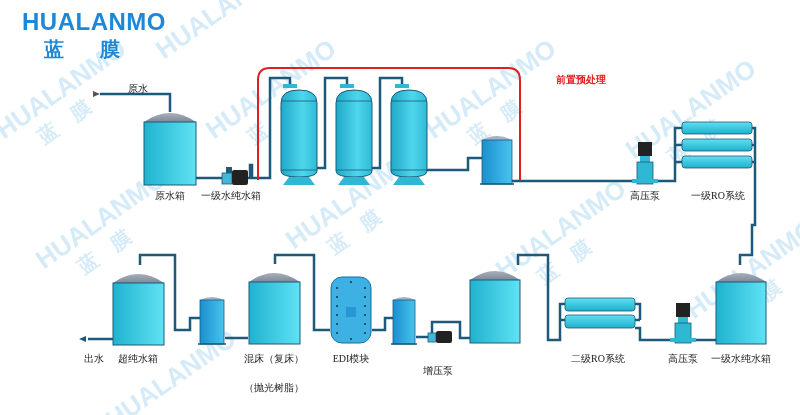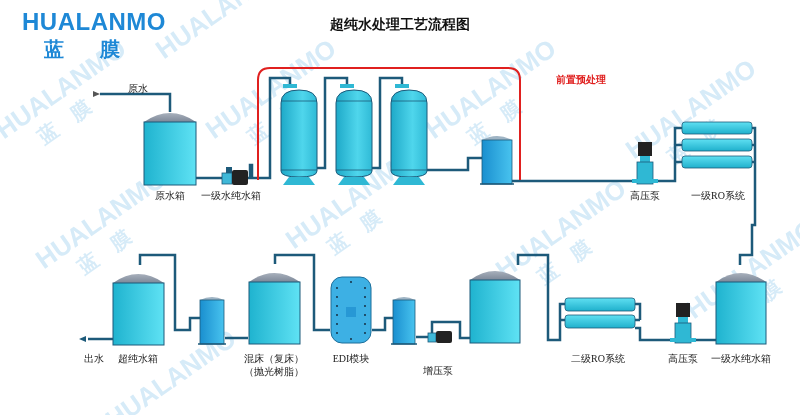--- a/index.html
+++ b/index.html
@@ -225,32 +225,31 @@
 
     <g>
       <path d="M113,283 Q138,265 164,283 Z" fill="url(#domeG)"></path>
       <rect x="113" y="283" width="51" height="62" fill="url(#tankG)" stroke="#1d5a7a" stroke-width="1"></rect>
     </g>
   </svg>
 
   <div class="logo-en">HUALANMO</div>
   <div class="logo-cn" style="left:44px;">蓝</div>
   <div class="logo-cn" style="left:100px;">膜</div>
-  <div class="title">超纯水处理工艺流程图</div>
 
   <div class="lbl-red" style="left:527px;top:73px;">前置预处理</div>
 
   <div class="lbl" style="left:138px;top:82px;">原水</div>
   <div class="lbl" style="left:170px;top:189px;">原水箱</div>
   <div class="lbl" style="left:231px;top:189px;">一级水纯水箱</div>
   <div class="lbl" style="left:645px;top:189px;">高压泵</div>
   <div class="lbl" style="left:718px;top:189px;text-align:center;">一级RO系统</div>
 
   <div class="lbl" style="left:741px;top:352px;">一级水纯水箱</div>
   <div class="lbl" style="left:683px;top:352px;">高压泵</div>
   <div class="lbl" style="left:598px;top:352px;text-align:right;">二级RO系统</div>
   <div class="lbl" style="left:438px;top:364px;">增压泵</div>
   <div class="lbl" style="left:351px;top:352px;text-align:right;">EDI模块</div>
   <div class="lbl" style="left:274px;top:352px;">混床（复床）</div>
-  <div class="lbl" style="left:274px;top:365px;">（抛光树脂）</div>
+  <div class="lbl" style="left:274px;top:381px;">（抛光树脂）</div>
   <div class="lbl" style="left:138px;top:352px;">超纯水箱</div>
   <div class="lbl" style="left:94px;top:352px;">出水</div>
 </div>
 
 </body></html>

